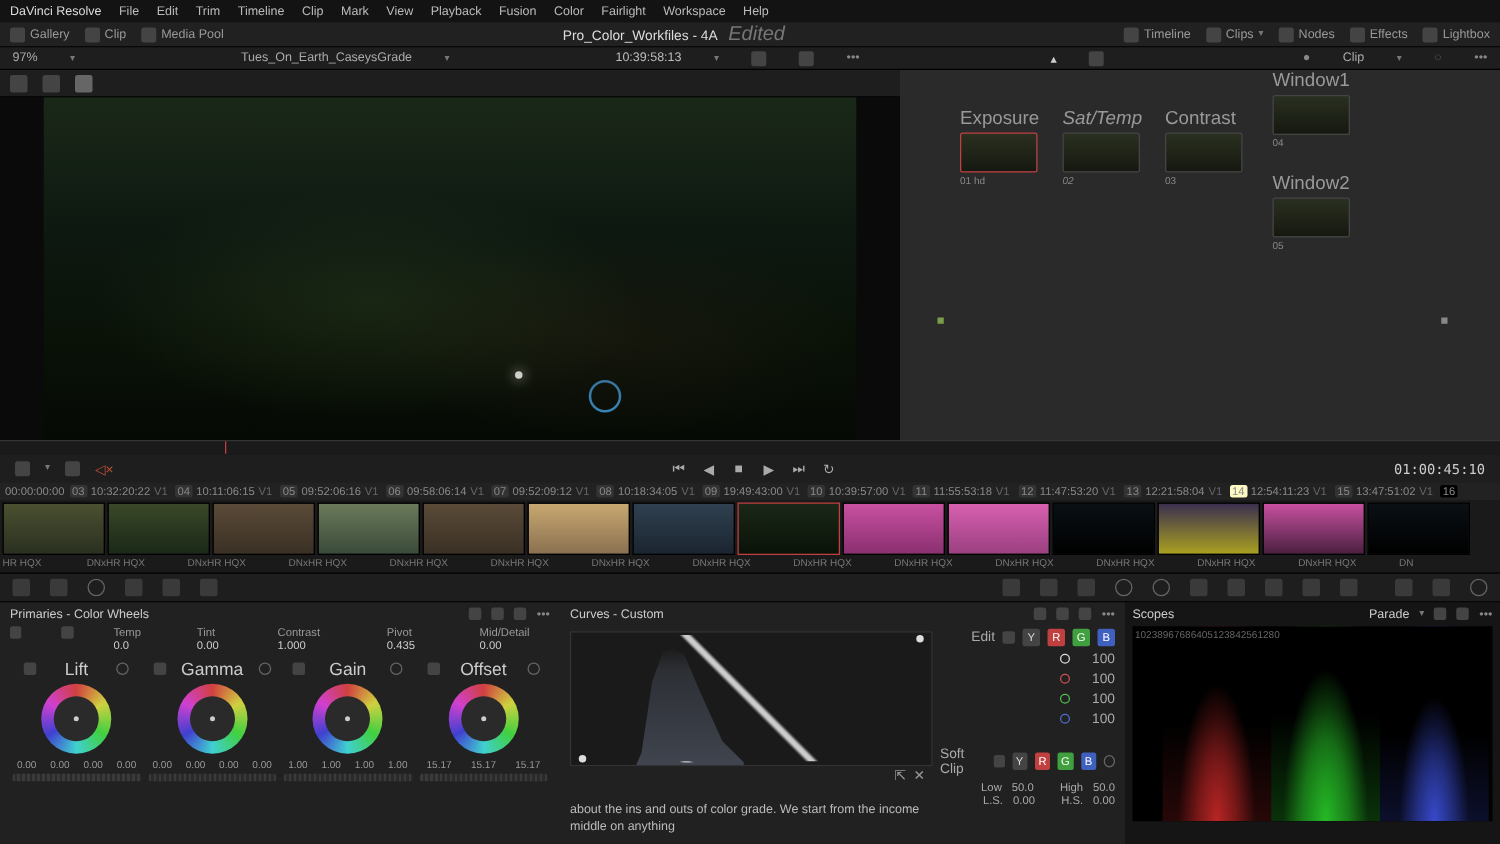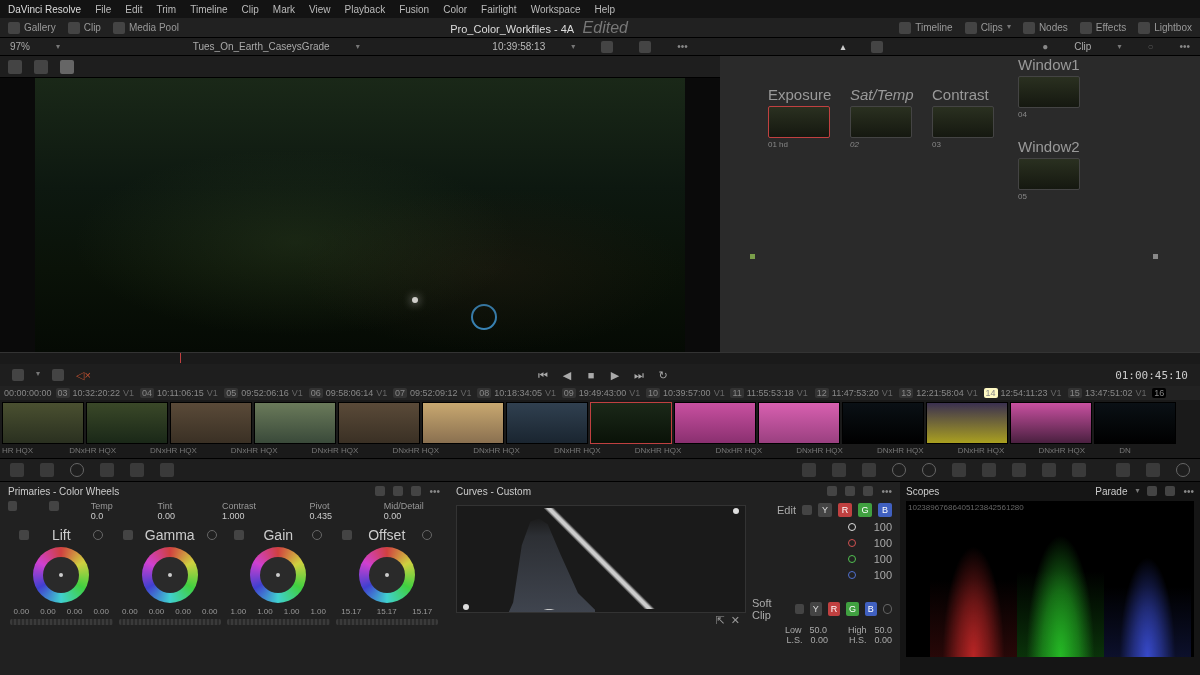--- a/index.html
+++ b/index.html
@@ -539,20 +539,21 @@
           <span class="ch-btn ch-y">Y</span>
           <span class="ch-btn ch-r">R</span>
           <span class="ch-btn ch-g">G</span>
           <span class="ch-btn ch-b">B</span>
           <span class="reset-icon"></span>
         </div>
         <div class="softclip-row"><span>Low</span><span>50.0</span>&nbsp;&nbsp;<span>High</span><span>50.0</span></div>
         <div class="softclip-row"><span>L.S.</span><span>0.00</span>&nbsp;&nbsp;<span>H.S.</span><span>0.00</span></div>
       </div>
     </div>
+    <div class="caption-overlay">about the ins and outs of color grade. We start from the income middle on anything</div>
     <div style="position:absolute; right:160px; top:132px; display:flex; gap:6px;">
       <span style="color:#999">⇱</span>
       <span style="color:#999">✕</span>
     </div>
   </div>
 
   <div class="scopes">
     <div class="panel-hdr">
       <span>Scopes</span>
       <div class="panel-hdr-icons">

